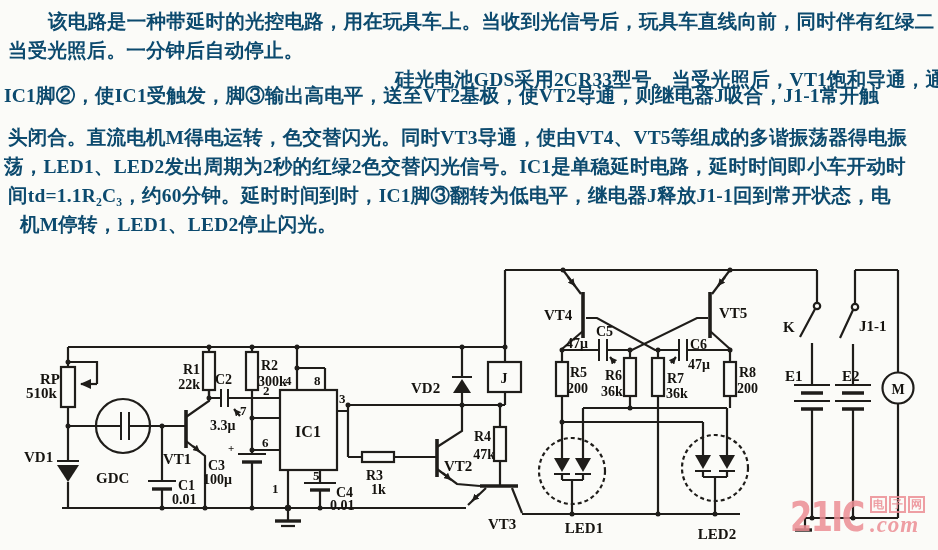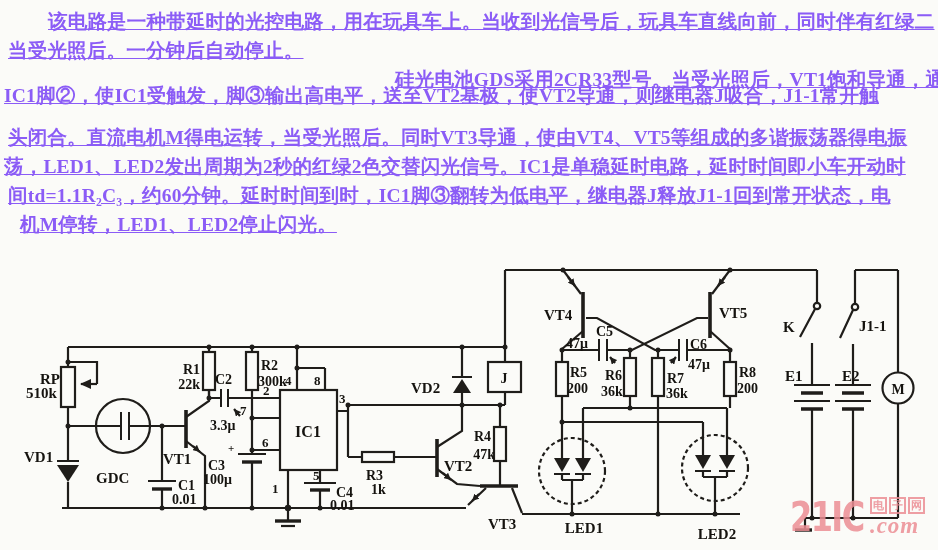--- a/index.html
+++ b/index.html
@@ -1,50 +1,50 @@
 <!DOCTYPE html>
 <html><head>
 <meta charset="utf-8">
 <style>
   html,body{margin:0;padding:0;}
   body{width:938px;height:550px;position:relative;background:#fbfbf8;overflow:hidden;}
   .tl{position:absolute;font:600 19.5px "Liberation Serif","DejaVu Serif",serif;
-      color:#8b5cf6;white-space:nowrap;letter-spacing:.2px;text-decoration:underline;}
+      color:#0c4a6e;white-space:nowrap;letter-spacing:.2px;}
   .l1{left:48px;top:8px}.l2{left:8px;top:37px}.l3{left:395px;top:66px}
   .l4{left:4px;top:82px}.l5{left:8px;top:124px}.l6{left:4px;top:153px}
   .l7{left:8px;top:182px}.l8{left:20px;top:211px}
   #schem{position:absolute;left:0;top:0;}
   #schem path,#schem line,#schem circle.o,#schem rect{stroke:#1f1d1a;fill:none;stroke-width:2.2;}
   #schem rect.comp{fill:#fbfbf8;}
   #schem .bar{stroke-width:3.6;}
   #schem .thin{stroke-width:2;}
   #schem .thick{stroke-width:3.4;}
   #schem .fat{fill:#1f1d1a;stroke:none;}
   #schem .dash{stroke-dasharray:4 3;stroke-width:1.8;}
   #schem .dot{fill:#1f1d1a;stroke:none;}
   #labels-layer text{font-family:"Liberation Serif","DejaVu Serif",serif;font-weight:700;fill:#15130f;}
   .wm{position:absolute;left:790px;top:496px;color:#ec8e95;opacity:.85;display:flex;
-      align-items:center;pointer-events:none;}
+      align-items:flex-start;pointer-events:none;}
   .wm-brand{font:800 40px/42px "DejaVu Sans",sans-serif;transform:scaleX(.8);
       transform-origin:left top;letter-spacing:-2px;}
   .wm-col{display:flex;flex-direction:column;margin-left:-12px;}
   .wm-cn{display:flex;gap:2px;}
   .wm-cn span{border:2px solid currentColor;font:700 11px/13px "DejaVu Sans",sans-serif;
       padding:0 1px;}
   .wm-com{font:italic 700 23px/24px "Liberation Serif","DejaVu Serif",serif;letter-spacing:1px;}
 </style>
 </head>
 <body>
 
 <div>
   <div class="tl l1">该电路是一种带延时的光控电路，用在玩具车上。当收到光信号后，玩具车直线向前，同时伴有红绿二</div>
   <div class="tl l2">当受光照后。一分钟后自动停止。</div>
   <div class="tl l3">硅光电池GDS采用2CR33型号。当受光照后，VT1饱和导通，通过电容C2至</div>
   <div class="tl l4">IC1脚②，使IC1受触发，脚③输出高电平，送至VT2基极，使VT2导通，则继电器J吸合，J1-1常开触</div>
-  <div class="tl l5">头闭合。直流电机M得电运转，当受光照后。同时VT3导通，使由VT4、VT5等组成的多谐振荡器得电振</div>
+  <div class="tl l5">头闭合。直流电机M得电运转，色交替闪光。同时VT3导通，使由VT4、VT5等组成的多谐振荡器得电振</div>
   <div class="tl l6">荡，LED1、LED2发出周期为2秒的红绿2色交替闪光信号。IC1是单稳延时电路，延时时间即小车开动时</div>
   <div class="tl l7">间td=1.1R₂C₃，约60分钟。延时时间到时，IC1脚③翻转为低电平，继电器J释放J1-1回到常开状态，电</div>
   <div class="tl l8">机M停转，LED1、LED2停止闪光。</div>
 </div>
 
 <svg id="schem" width="938" height="550" viewBox="0 0 938 550">
   <defs>
     <marker id="ah" markerUnits="userSpaceOnUse" markerWidth="12" markerHeight="10" refX="10" refY="5" orient="auto">
         <path class="fat" d="M0,0 L11,5 L0,10 Z"></path>
       </marker>

